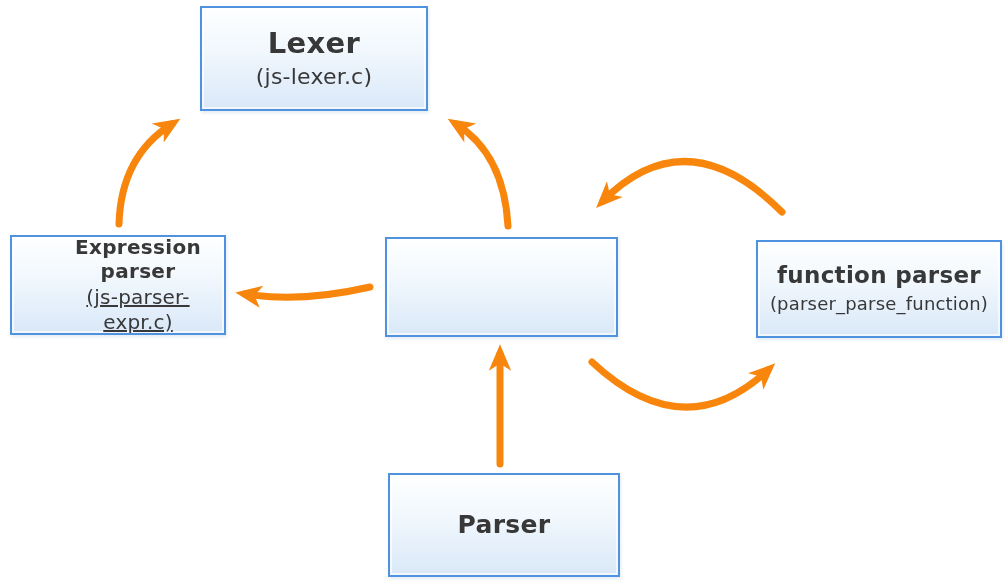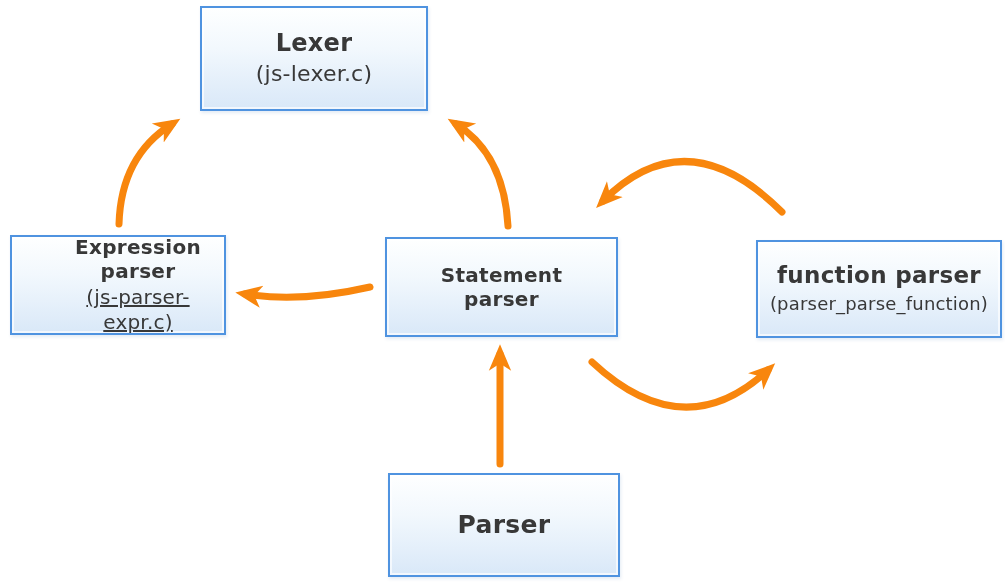--- a/index.html
+++ b/index.html
@@ -41,21 +41,21 @@
     letter-spacing: 0.3px;
   }
   .node .sub {
     font-weight: normal;
     line-height: 1.25;
     margin-top: 2px;
     letter-spacing: 0.2px;
   }
   
   .node-lexer              { left: 200px; top: 6px;   width: 228px; height: 105px; }
-  .node-lexer .title       { font-size: 24px; }
+  .node-lexer .title       { font-size: 29px; }
   .node-lexer .sub         { font-size: 22px; text-align: center; }
 
   .node-expression-parser  { left: 10px;  top: 235px; width: 216px; height: 100px; padding-left: 40px; }
   .node-statement-parser   { left: 385px; top: 237px; width: 233px; height: 100px; }
   .node-expression-parser .title,
   .node-statement-parser .title { font-size: 20px; width: min-content; margin: 0 auto; }
   .node-expression-parser .sub,
   .node-statement-parser .sub   { font-size: 20px; text-decoration: underline; }
 
   .node-function-parser    { left: 756px; top: 240px; width: 246px; height: 98px; }
@@ -91,21 +91,20 @@
     <div class="title">Lexer</div>
     <div class="sub">(js-lexer.c)</div>
   </div>
 
   <div class="node node-expression-parser">
     <div class="title">Expression parser</div>
     <div class="sub">(js-parser-expr.c)</div>
   </div>
 
   <div class="node node-statement-parser">
-    <div class="title">Statement parser</div>
   </div>
 
   <div class="node node-function-parser">
     <div class="title">function parser</div>
     <div class="sub">(parser_parse_function)</div>
   </div>
 
   <div class="node node-parser">
     <div class="title">Parser</div>
   </div>

